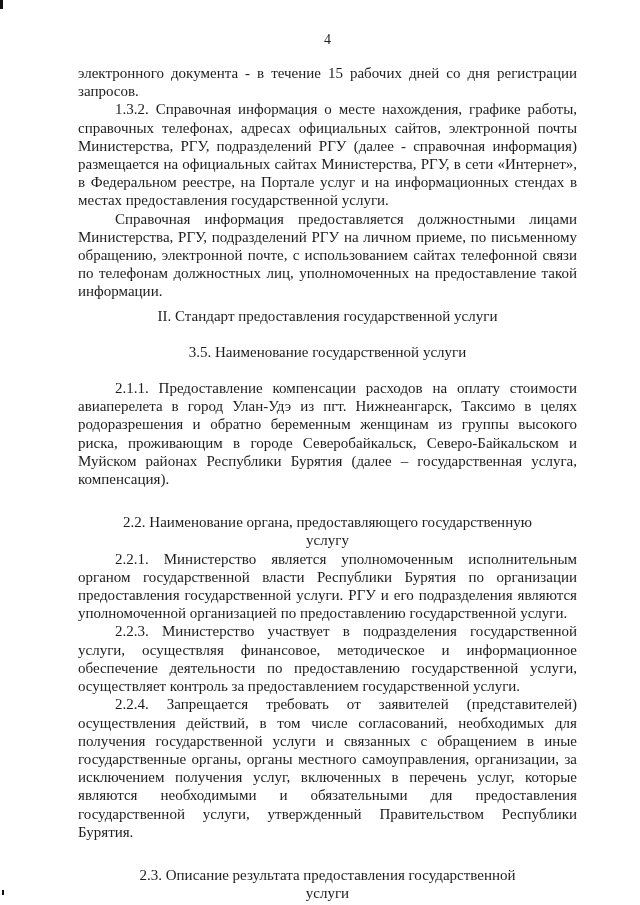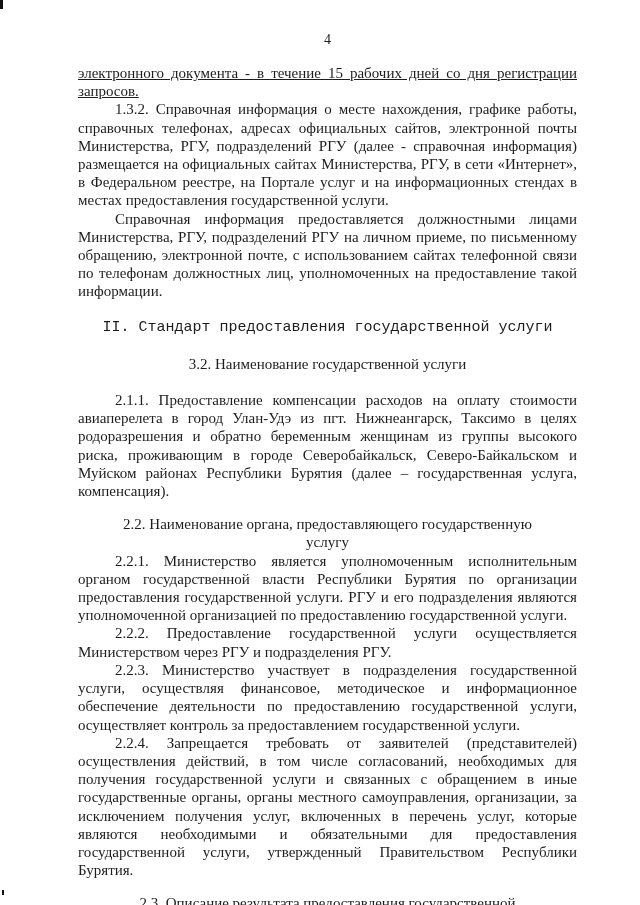--- a/index.html
+++ b/index.html
@@ -29,33 +29,32 @@
   }
   .para {
     margin: 0;
     font-size: 15px;
     line-height: 18.2px;
     text-align: justify;
     text-indent: 37px;
   }
   .para.cont {
     text-indent: 0;
-    text-decoration: underline;
   }
   .head {
     margin: 0;
     font-size: 15px;
     font-weight: normal;
     line-height: 18.2px;
     text-align: center;
     white-space: pre-line;
   }
   .mt-lg { margin-top: 18px; }
-  .mt-md { margin-top: 18px; font-family: Liberation Mono, monospace; }
-  .mt-sm { margin-top: 15px; }
+  .mt-md { margin-top: 6px; }
+  .mt-sm { margin-top: 25px; }
   .artifact {
     position: absolute;
     background: #111111;
   }
   .artifact-top-left {
     left: 0; top: 1; width: 3px; height: 9px;
   }
   .artifact-bottom-left {
     left: 2px; top: 890px; width: 2px; height: 5px;
   }
@@ -68,30 +67,29 @@
   <div class="page-number">4</div>
 
   <p class="para cont">электронного документа - в течение 15 рабочих дней со дня регистрации запросов.</p>
 
   <p class="para">1.3.2. Справочная информация о месте нахождения, графике работы, справочных телефонах, адресах официальных сайтов, электронной почты Министерства, РГУ, подразделений РГУ (далее - справочная информация) размещается на официальных сайтах Министерства, РГУ, в сети «Интернет», в Федеральном реестре, на Портале услуг и на информационных стендах в местах предоставления государственной услуги.</p>
 
   <p class="para">Справочная информация предоставляется должностными лицами Министерства, РГУ, подразделений РГУ на личном приеме, по письменному обращению, электронной почте, с использованием сайтах телефонной связи по телефонам должностных лиц, уполномоченных на предоставление такой информации.</p>
 
   <h2 class="head mt-md">II. Стандарт предоставления государственной услуги</h2>
 
-  <h3 class="head mt-lg">3.2. Наименование государственной услуги</h3>
+  <h3 class="head mt-lg">3.5. Наименование государственной услуги</h3>
 
   <p class="para mt-lg">2.1.1. Предоставление компенсации расходов на оплату стоимости авиаперелета в город Улан-Удэ из пгт. Нижнеангарск, Таксимо в целях родоразрешения и обратно беременным женщинам из группы высокого риска, проживающим в городе Северобайкальск, Северо-Байкальском и Муйском районах Республики Бурятия (далее – государственная услуга, компенсация).</p>
 
   <h3 class="head mt-sm">2.2. Наименование органа, предоставляющего государственную
 услугу</h3>
 
   <p class="para">2.2.1. Министерство является уполномоченным исполнительным органом государственной власти Республики Бурятия по организации предоставления государственной услуги. РГУ и его подразделения являются уполномоченной организацией по предоставлению государственной услуги.</p>
 
-  <p class="para">2.2.2. Предоставление государственной услуги осуществляется Министерством через РГУ и подразделения РГУ.</p>
 
   <p class="para">2.2.3. Министерство участвует в подразделения государственной услуги, осуществляя финансовое, методическое и информационное обеспечение деятельности по предоставлению государственной услуги, осуществляет контроль за предоставлением государственной услуги.</p>
 
   <p class="para">2.2.4. Запрещается требовать от заявителей (представителей) осуществления действий, в том числе согласований, необходимых для получения государственной услуги и связанных с обращением в иные государственные органы, органы местного самоуправления, организации, за исключением получения услуг, включенных в перечень услуг, которые являются необходимыми и обязательными для предоставления государственной услуги, утвержденный Правительством Республики Бурятия.</p>
 
   <h3 class="head mt-sm">2.3. Описание результата предоставления государственной
 услуги</h3>
 
 </div>
 

